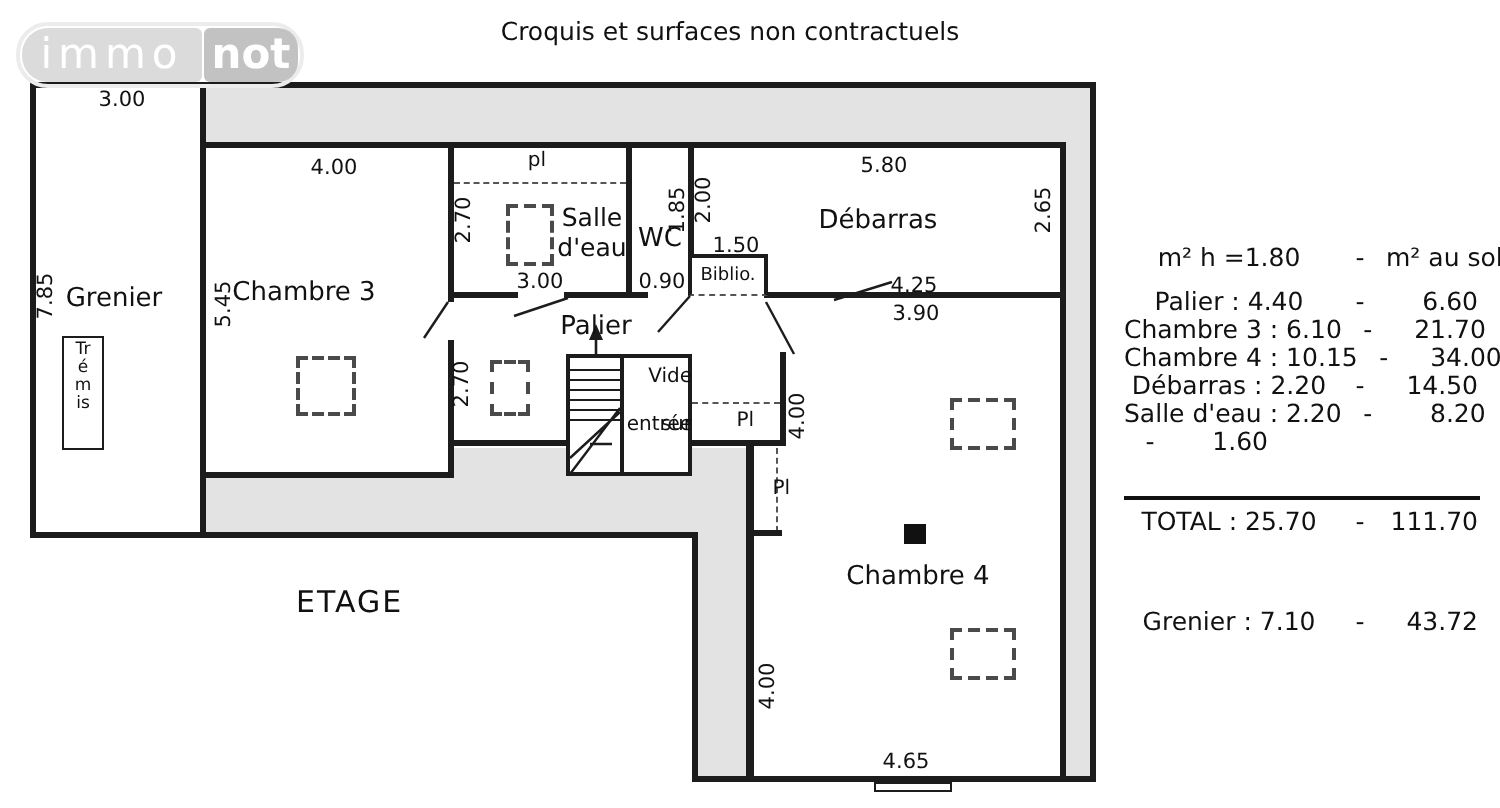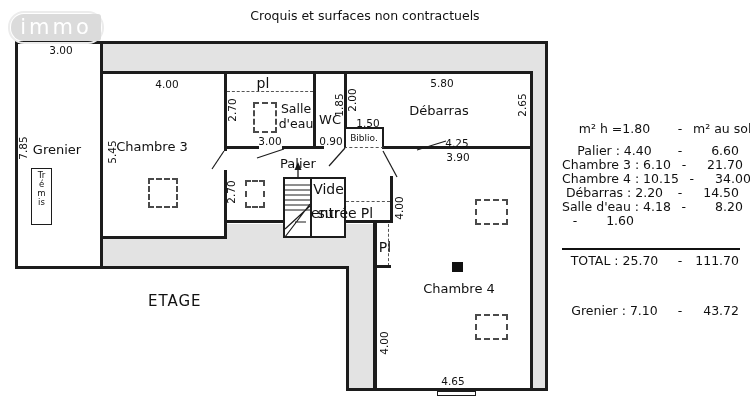--- a/index.html
+++ b/index.html
@@ -7,21 +7,21 @@
   .abs{position:absolute;}
   .gray{background:#e3e3e3;}
   .white{background:#fff;}
   .wall{background:#1c1c1c;}
   .dashH{height:0;border-top:1.5px dashed #555;}
   .dashV{width:0;border-left:1.5px dashed #555;}
   .velux{border:2px dashed #4a4a4a;box-sizing:border-box;background:transparent;}
   .dim{font-size:10.5px;white-space:nowrap;text-align:center;width:40px;height:14px;line-height:14px;}
   .vrot{transform:rotate(-90deg);transform-origin:center;}
   .room{font-size:13px;white-space:nowrap;text-align:center;}
-  .small-lbl{font-size:14px;white-space:nowrap;text-align:center;}
+  .small-lbl{font-size:10px;white-space:nowrap;text-align:right;}
   .title{font-size:12.5px;text-align:center;}
   .etage{font-size:15px;letter-spacing:1px;}
   #stairsbox{border:2px solid #1c1c1c;background:#fff;box-sizing:border-box;}
   #bibliobox{background:#fff;border-top:2px solid #1c1c1c;border-left:2px solid #1c1c1c;border-right:2px solid #1c1c1c;border-bottom:1px dashed #555;box-sizing:border-box;font-size:9px;text-align:center;line-height:18px;}
   #tremisbox{border:1.5px solid #1c1c1c;background:#fff;box-sizing:border-box;}
   #tremisbox .stack{width:10px;margin:2px auto 0;word-break:break-all;font-size:8.5px;line-height:9px;text-align:center;}
   #notch{background:#fff;border:1px solid #1c1c1c;box-sizing:border-box;}
   #logo{display:flex;border:2px solid #ececec;border-radius:16px;padding:1px;}
   #logo .immo{width:90px;height:27px;background:#dbdbdb;border-radius:13px 3px 3px 13px;color:#fff;font-size:21px;line-height:26px;text-align:center;letter-spacing:3px;}
   #logo .not{width:47px;height:27px;background:#c2c2c2;border-radius:3px 10px 10px 3px;color:#fff;font-size:21px;line-height:26px;text-align:center;font-weight:bold;margin-left:1px;}
@@ -137,20 +137,21 @@
 
   <div class="abs small-lbl" style="left:253px;top:75px;width:20px">pl</div>
   <div class="abs small-lbl" style="left:357px;top:205px;width:20px">Pl</div>
   <div class="abs small-lbl" style="left:375px;top:239px;width:20px">Pl</div>
   <div class="abs small-lbl" style="left:311px;top:183px;width:35px;line-height:12px">Vide</div>
   <div class="abs small-lbl" style="left:311px;top:207px;width:35px;line-height:12px">sur</div>
   <div class="abs small-lbl" style="left:311px;top:207px;width:35px;line-height:12px">entrée</div>
 
   <div id="logo" class="abs" style="left:8px;top:11px">
     <div class="immo">immo</div>
+    <div class="not">not</div>
   </div>
   <div class="abs title" style="left:250px;top:8px;width:230px">Croquis et surfaces non contractuels</div>
   <div class="abs etage" style="left:148px;top:292px">ETAGE</div>
 
   <div class="abs table" style="left:562px;top:122px;width:178px">
     <div class="trow thead">
       <span class="lcol">m² h =1.80</span>
       <span class="dash">-</span>
       <span class="val">m² au sol</span>
     </div>
@@ -168,21 +169,21 @@
       <span class="lcol">Chambre 4 : 10.15</span>
       <span class="dash">-</span>
       <span class="val">34.00</span>
     </div>
     <div class="trow">
       <span class="lcol">Débarras : 2.20</span>
       <span class="dash">-</span>
       <span class="val">14.50</span>
     </div>
     <div class="trow">
-      <span class="lcol">Salle d'eau : 4.18</span>
+      <span class="lcol">Salle d'eau : 2.20</span>
       <span class="dash">-</span>
       <span class="val">8.20</span>
     </div>
     <div class="trow">
       <span class="dash">-</span>
       <span class="val">1.60</span>
     </div>
     <div class="trow total-row">
       <span class="lcol">TOTAL : 25.70</span>
       <span class="dash">-</span>

